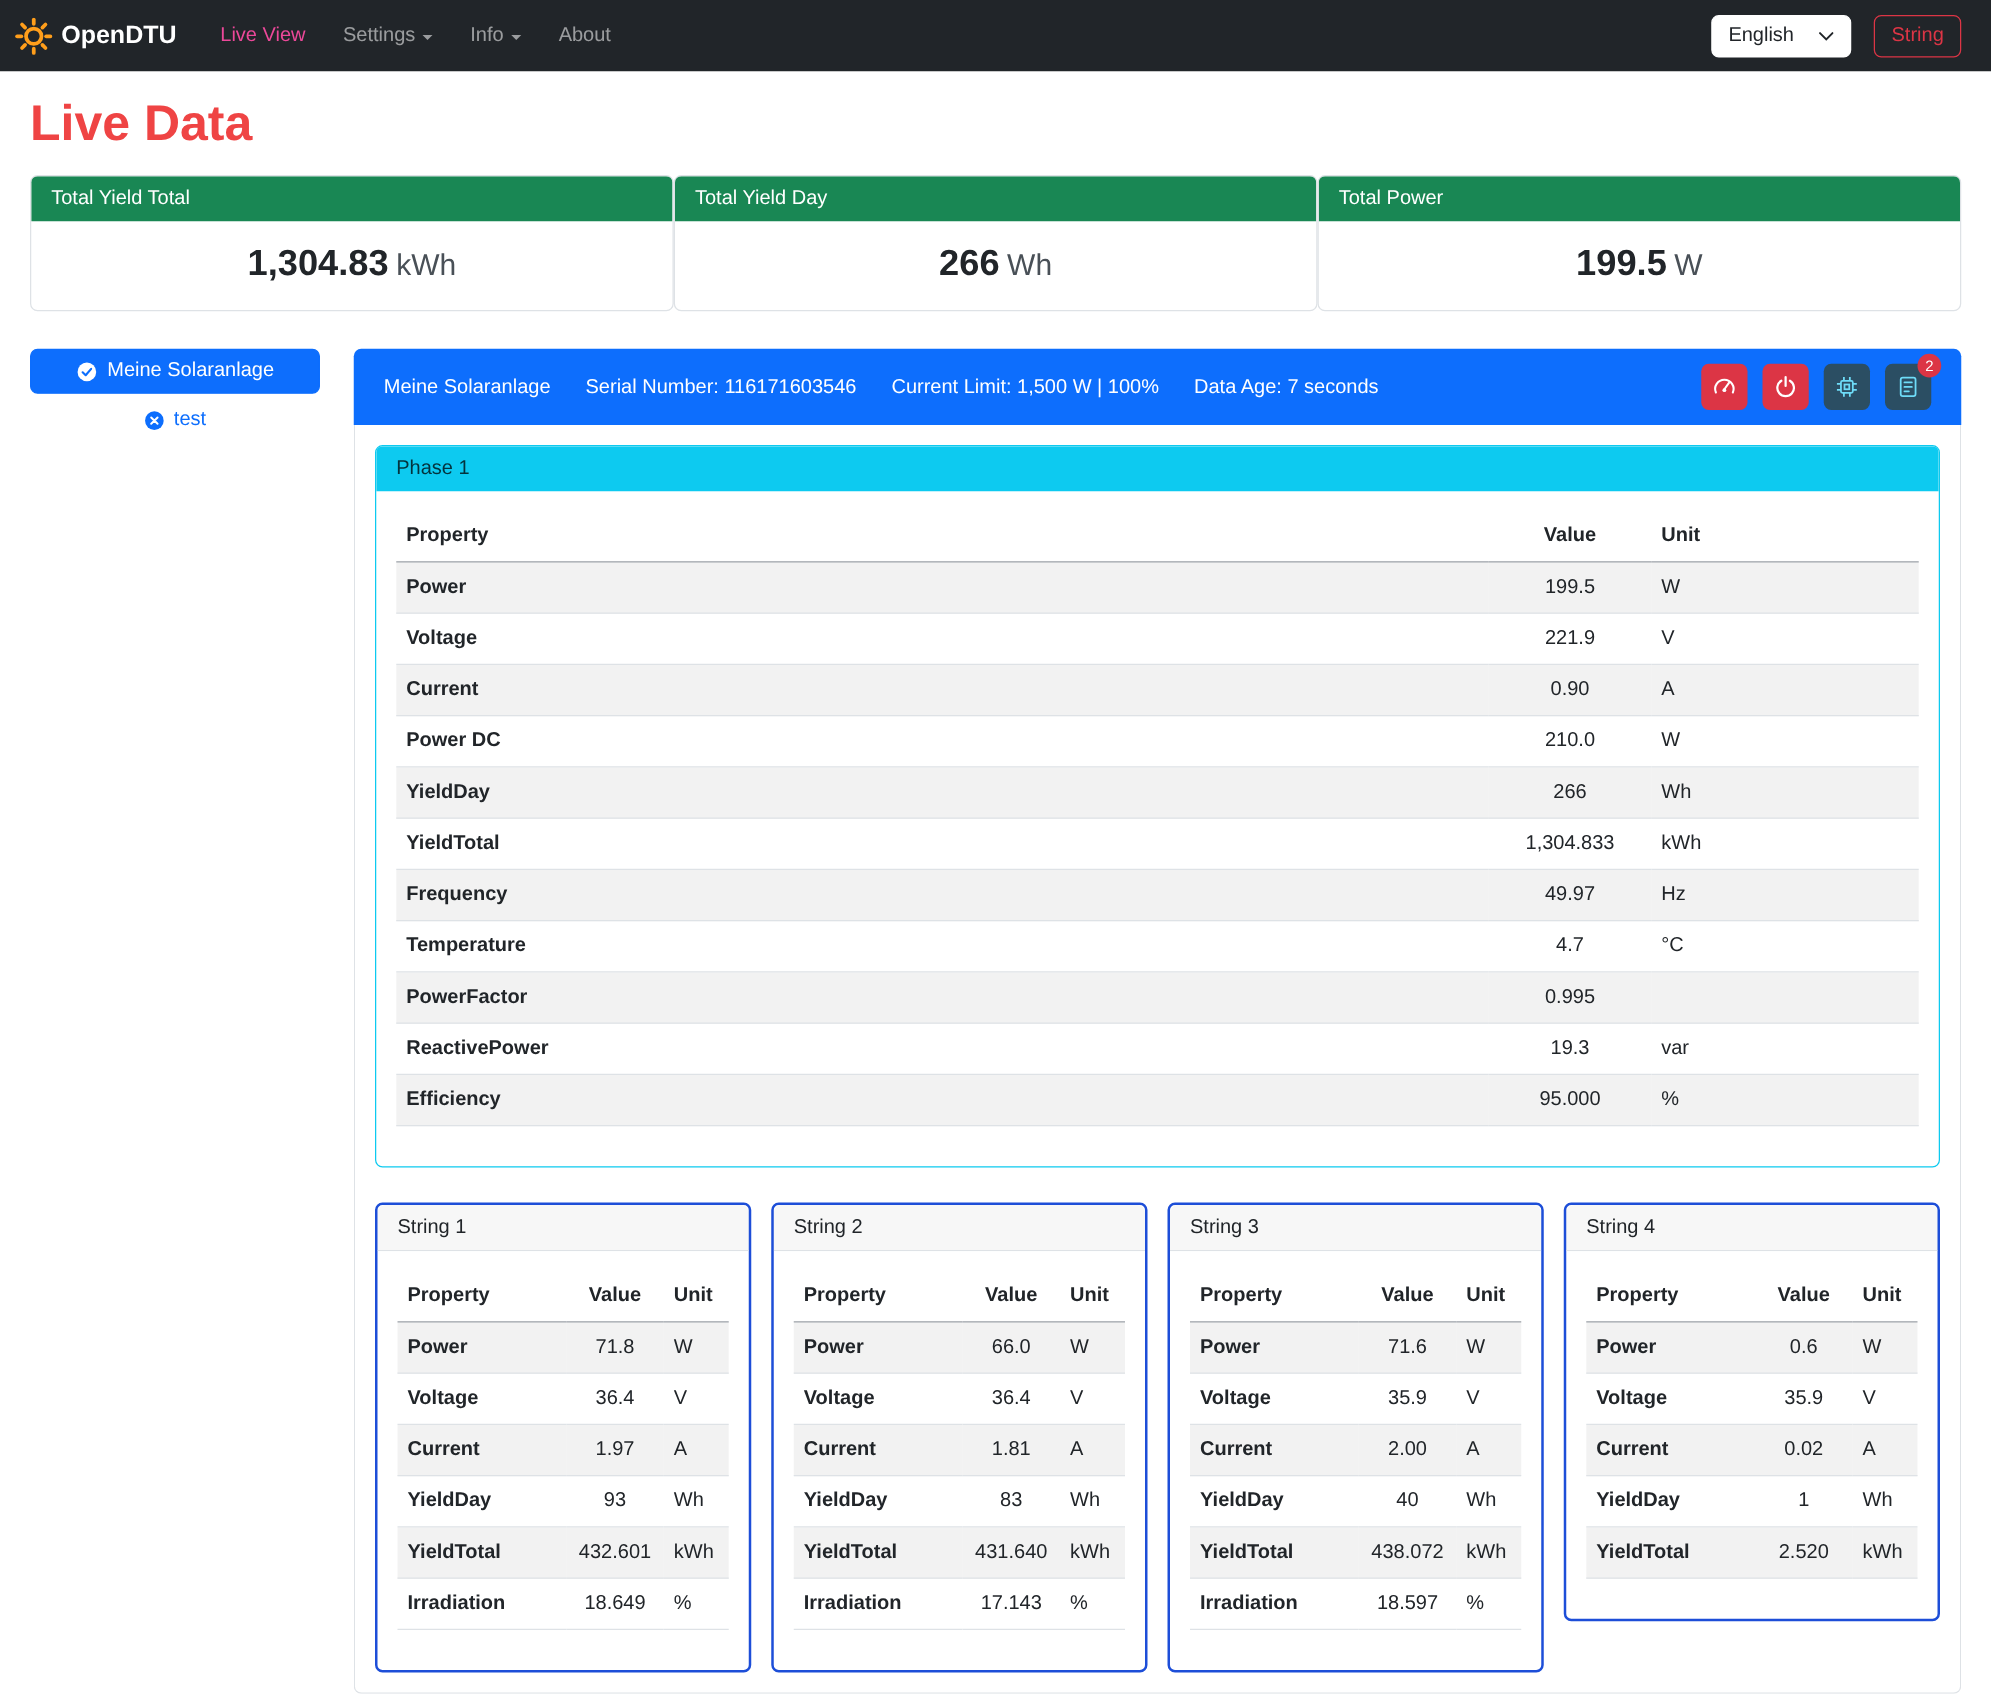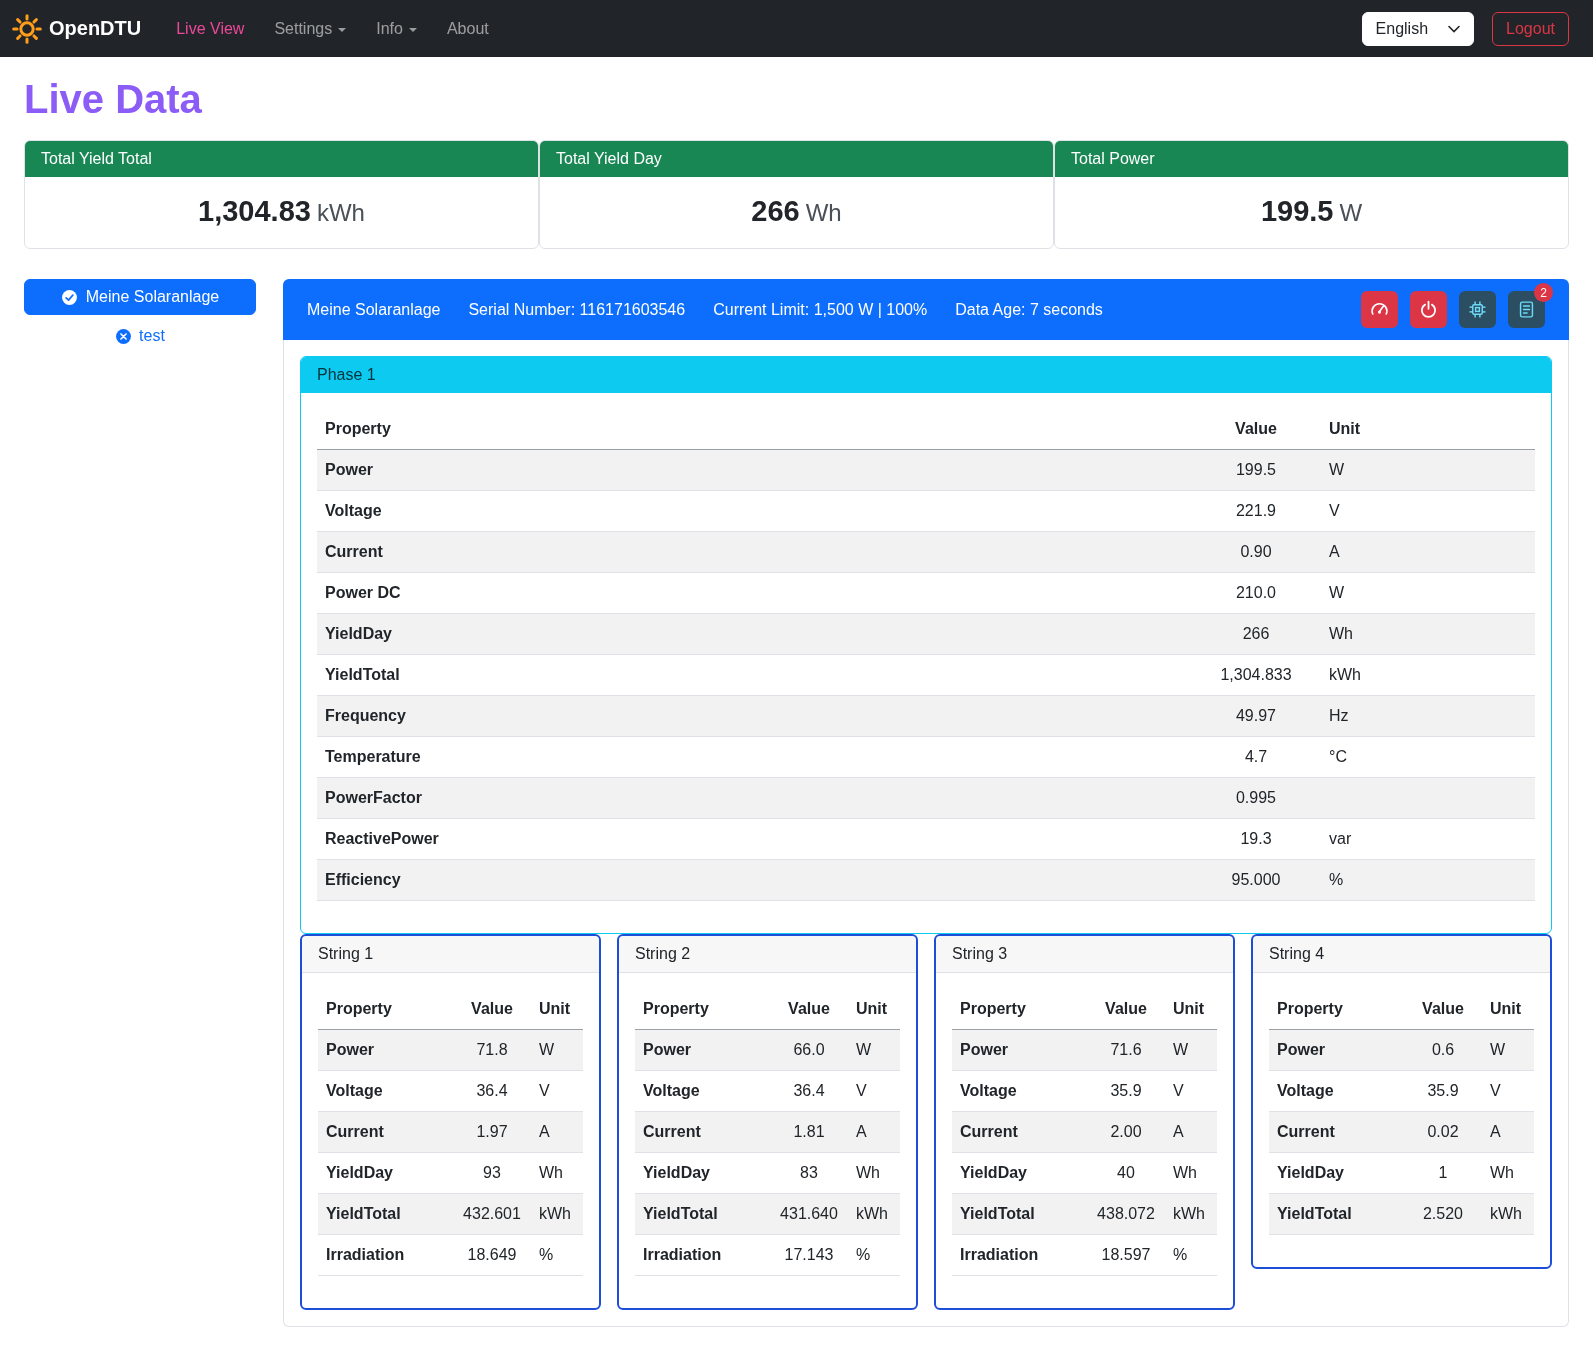--- a/index.html
+++ b/index.html
@@ -22,21 +22,21 @@
   .nav-links{ display:flex; align-items:center; }
   .nav-link{ color:rgba(255,255,255,.55); padding:8px 15px; font-size:16px; display:flex; align-items:center; gap:6px; }
   .nav-link.active{ color:#ec4899; }
   .caret{ display:inline-block; width:0; height:0; border-left:4px solid transparent; border-right:4px solid transparent; border-top:4.5px solid currentColor; margin-top:2px; }
   .nav-right{ margin-left:auto; display:flex; align-items:center; gap:18px; }
   .lang-select{ background:#fff; color:#212529; border:1px solid #fff; border-radius:6px; padding:7px 13px; font-size:16px; display:flex; align-items:center; gap:20px; }
   .logout-btn{ background:transparent; color:var(--danger); border:1px solid var(--danger); border-radius:6px; padding:7px 13px; font-size:16px; }
 
   
   .container{ padding:0 24px 24px; }
-  .page-title{ font-size:40px; font-weight:600; margin:20px 0 18px; color:#8b5cf6; }
+  .page-title{ font-size:40px; font-weight:600; margin:20px 0 18px; color:#ef4444; }
 
   
   .summary-row{ display:flex; margin-bottom:30px; }
   .summary-card{ flex:1; border:1px solid #dee2e6; border-radius:6px; overflow:hidden; background:#fff; }
   .summary-header{ background:var(--success); color:#fff; padding:9px 16px; font-size:16px; }
   .summary-body{ padding:18px 16px 20px; text-align:center; }
   .summary-value{ font-size:29px; font-weight:700; color:#212529; }
   .summary-unit{ font-size:24px; color:#495057; margin-left:6px; }
 
   
@@ -49,21 +49,21 @@
   .panel{ flex:1; }
   .panel-header{ background:var(--primary); color:#fff; border-radius:6px 6px 0 0; padding:12px 24px; display:flex; align-items:center; gap:28px; font-size:16px; }
   .ph-actions{ margin-left:auto; display:flex; gap:12px; }
   .icon-btn{ width:37px; height:37px; border-radius:6px; border:none; display:flex; align-items:center; justify-content:center; position:relative; padding:0; }
   .icon-btn.danger{ background:var(--danger); color:#fff; }
   .icon-btn.dark{ background:var(--tool-button-bg); color:var(--tool-icon); }
   .badge{ position:absolute; top:-8px; right:-8px; background:var(--danger); color:#fff; min-width:19px; height:19px; border-radius:50%; font-size:12px; display:flex; align-items:center; justify-content:center; padding:0 3px; }
   .panel-body{ border:1px solid #dee2e6; border-top:none; border-radius:0 0 6px 6px; padding:16px; background:#fff; }
 
   
-  .phase-card{ border:1px solid var(--info); border-radius:6px; overflow:hidden; margin-bottom:0; }
+  .phase-card{ border:1px solid var(--info); border-radius:6px; overflow:hidden; margin-bottom:28px; }
   .phase-header{ background:var(--info); color:#04333d; padding:9px 16px; font-size:16px; }
   .card-body{ padding:16px; }
 
   
   table.data{ width:100%; border-collapse:collapse; font-size:16px; margin-bottom:16px; }
   .data th, .data td{ padding:8px; border-bottom:1px solid #dee2e6; text-align:left; line-height:1.5; }
   .data thead th{ border-bottom:1px solid #9aa0a6; font-weight:700; }
   .data tbody tr:nth-child(odd){ background:rgba(0,0,0,.05); }
   .data td.prop{ font-weight:700; }
   .data th.val, .data td.val{ text-align:center; }
@@ -117,21 +117,21 @@
   </div>
   <div class="nav-right">
     <button class="lang-select">
       <span>English</span>
       <span style="display:flex;">
         <svg width="12" height="8" viewBox="0 0 12 8">
             <path d="M1 1.5 L6 6.5 L11 1.5" fill="none" stroke="#212529" stroke-width="1.6" stroke-linecap="round"></path>
           </svg>
       </span>
     </button>
-    <button class="logout-btn">Logout</button>
+    <button class="logout-btn">String</button>
   </div>
 </nav>
 
 <div class="container">
   <h1 class="page-title">Live Data</h1>
 
   <div class="summary-row">
     <div class="summary-card">
       <div class="summary-header">Total Yield Total</div>
       <div class="summary-body">

